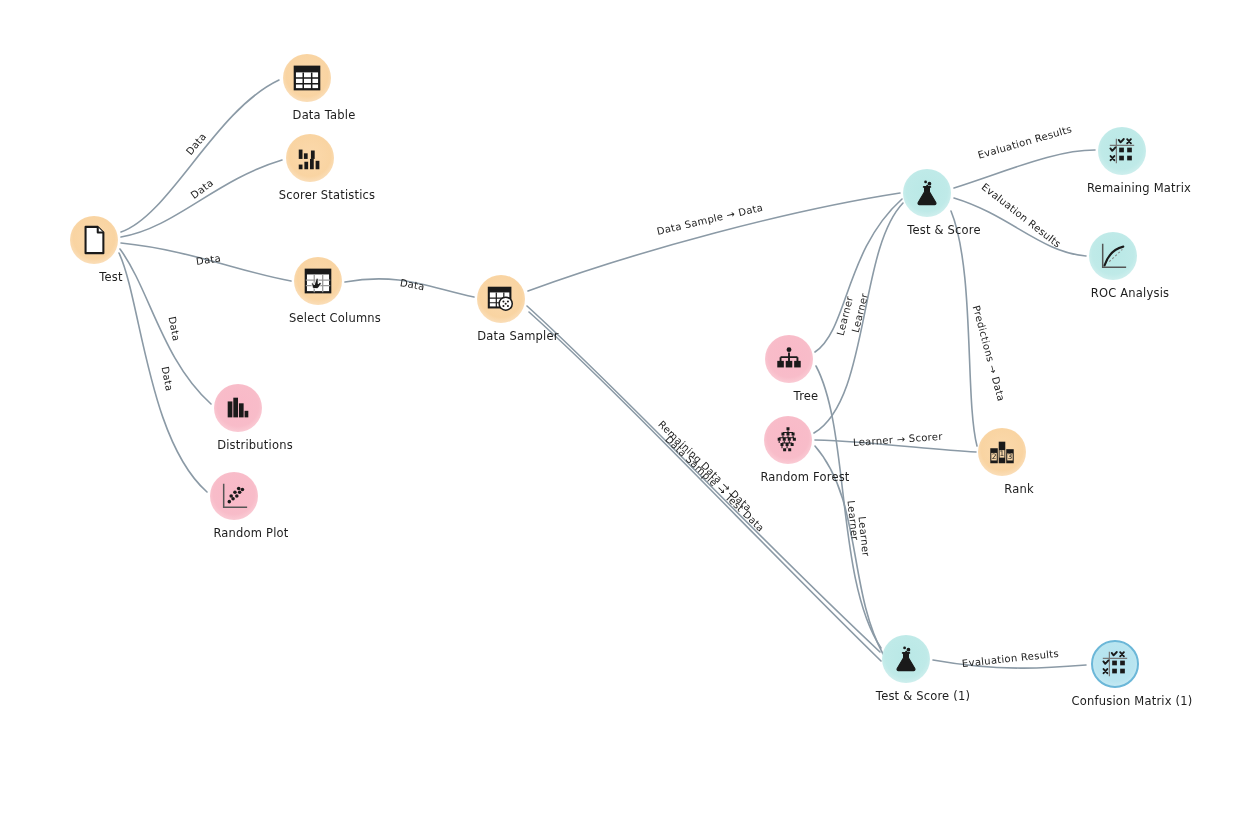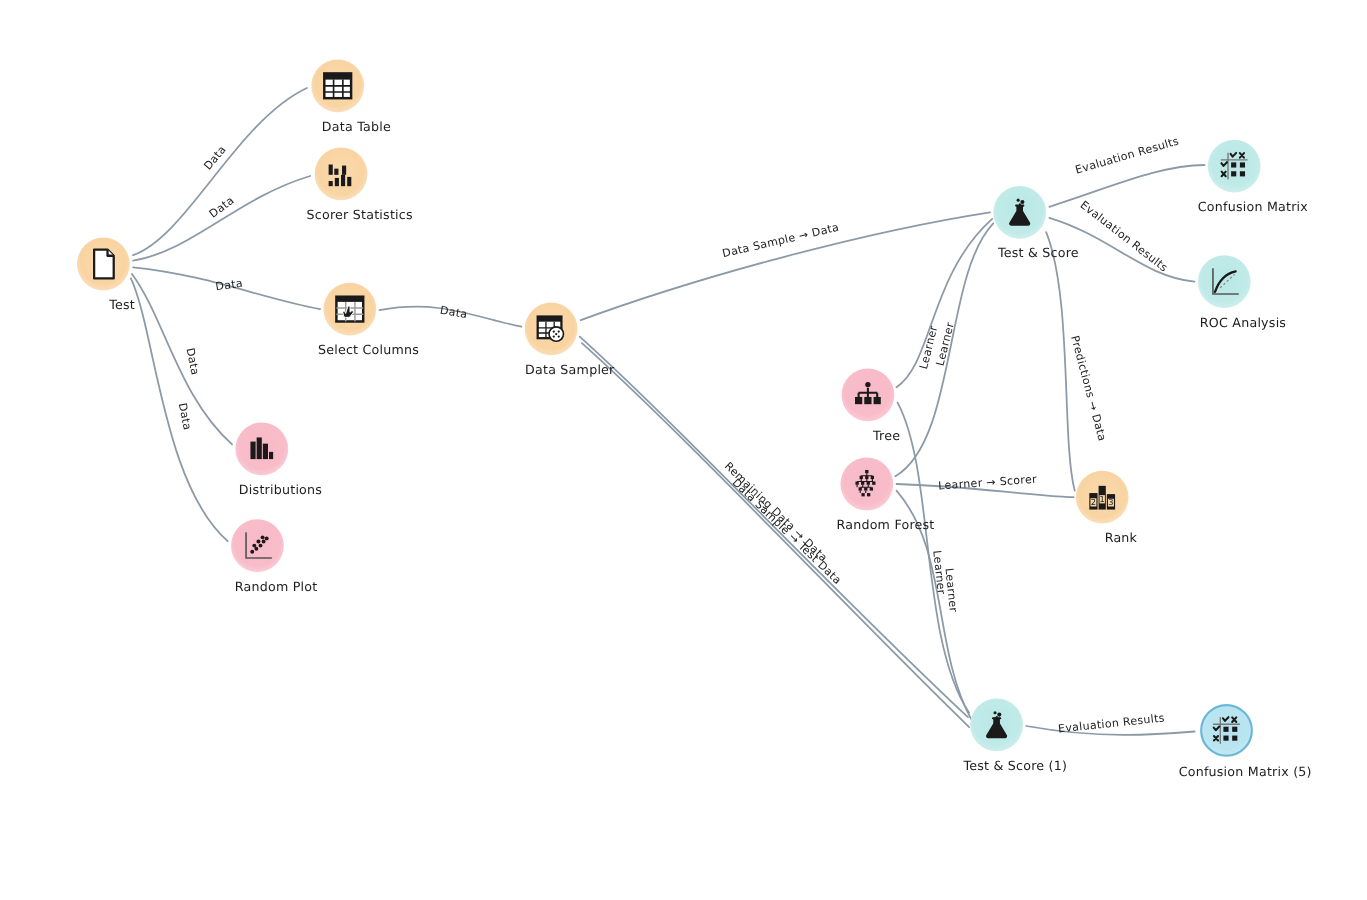--- a/index.html
+++ b/index.html
@@ -296,21 +296,21 @@
               <path d="M21.5 3.4 l4 4.4 M25.5 3.4 l-4 4.4" stroke="#1a1a1a" stroke-width="2" stroke-linecap="round"></path>
               <path d="M3.6 13.2 l2 2.6 l3.4-3.6" stroke="#1a1a1a" stroke-width="2" fill="none" stroke-linecap="round" stroke-linejoin="round"></path>
               <path d="M3.8 21.4 l4 4.4 M7.8 21.4 l-4 4.4" stroke="#1a1a1a" stroke-width="2" stroke-linecap="round"></path>
               <rect x="13" y="12.4" width="5" height="5" fill="#1a1a1a"></rect>
               <rect x="21.5" y="12.4" width="5" height="5" fill="#1a1a1a"></rect>
               <rect x="13" y="21" width="5" height="5" fill="#1a1a1a"></rect>
               <rect x="21.5" y="21" width="5" height="5" fill="#1a1a1a"></rect>
             </svg>
           </span>
         </div>
-        <div class="node-label">Confusion Matrix</div>
+        <div class="node-label">Remaining Matrix</div>
       </div>
       <div class="node" style="left: 1113px; top: 256px;">
         <div style="position: absolute; left: -36px; top: -24px; width: 72px; height: 48px;"><svg width="72" height="48" viewBox="-12 0 72 48">
             <path d="M20,7 Q12,24 20,41" stroke="#8b9aa6" stroke-width="1.9" fill="none" stroke-linecap="round"></path>
           </svg></div>
         <div class="node-body cyan">
           <span>
             <svg class="node-icon" viewBox="0 0 32 32">
               <path d="M5 3 v25 h25" stroke="#555" stroke-width="1.6" fill="none"></path>
               <path d="M7 26 C11 14 18 8 27 6" stroke="#1a1a1a" stroke-width="2.2" fill="none" stroke-linecap="round"></path>
@@ -424,21 +424,21 @@
               <path d="M21.5 3.4 l4 4.4 M25.5 3.4 l-4 4.4" stroke="#1a1a1a" stroke-width="2" stroke-linecap="round"></path>
               <path d="M3.6 13.2 l2 2.6 l3.4-3.6" stroke="#1a1a1a" stroke-width="2" fill="none" stroke-linecap="round" stroke-linejoin="round"></path>
               <path d="M3.8 21.4 l4 4.4 M7.8 21.4 l-4 4.4" stroke="#1a1a1a" stroke-width="2" stroke-linecap="round"></path>
               <rect x="13" y="12.4" width="5" height="5" fill="#1a1a1a"></rect>
               <rect x="21.5" y="12.4" width="5" height="5" fill="#1a1a1a"></rect>
               <rect x="13" y="21" width="5" height="5" fill="#1a1a1a"></rect>
               <rect x="21.5" y="21" width="5" height="5" fill="#1a1a1a"></rect>
             </svg>
           </span>
         </div>
-        <div class="node-label">Confusion Matrix (5)</div>
+        <div class="node-label">Confusion Matrix (1)</div>
       </div>
     </div>
 
   <div id="label-layer">
       <div class="wire-label" style="left: 188px; top: 148px; transform: rotate(-50deg);">Data</div>
       <div class="wire-label" style="left: 192px; top: 191px; transform: rotate(-37deg);">Data</div>
       <div class="wire-label" style="left: 196px; top: 256px; transform: rotate(-8deg);">Data</div>
       <div class="wire-label" style="left: 172px; top: 311px; transform: rotate(79deg);">Data</div>
       <div class="wire-label" style="left: 165px; top: 361px; transform: rotate(79deg);">Data</div>
       <div class="wire-label" style="left: 400px; top: 277px; transform: rotate(10deg);">Data</div>

